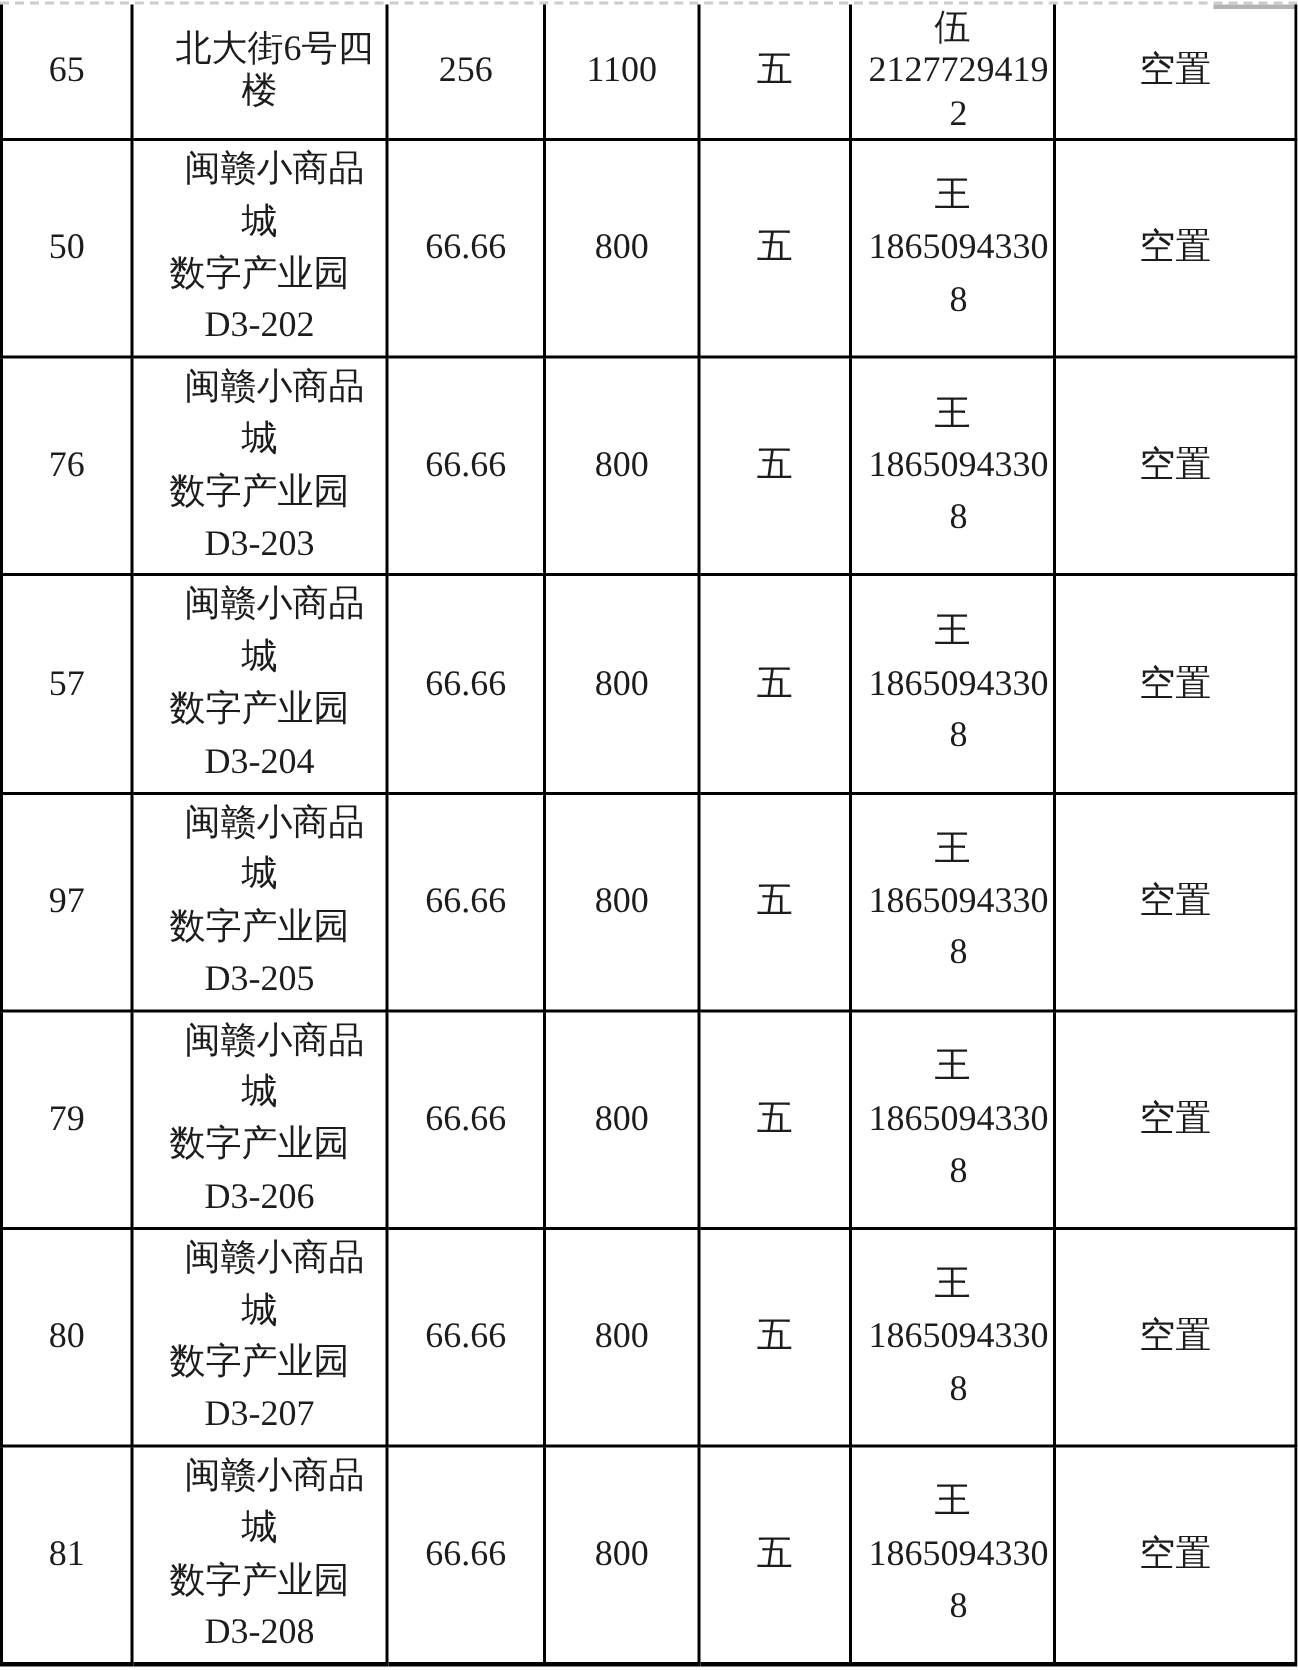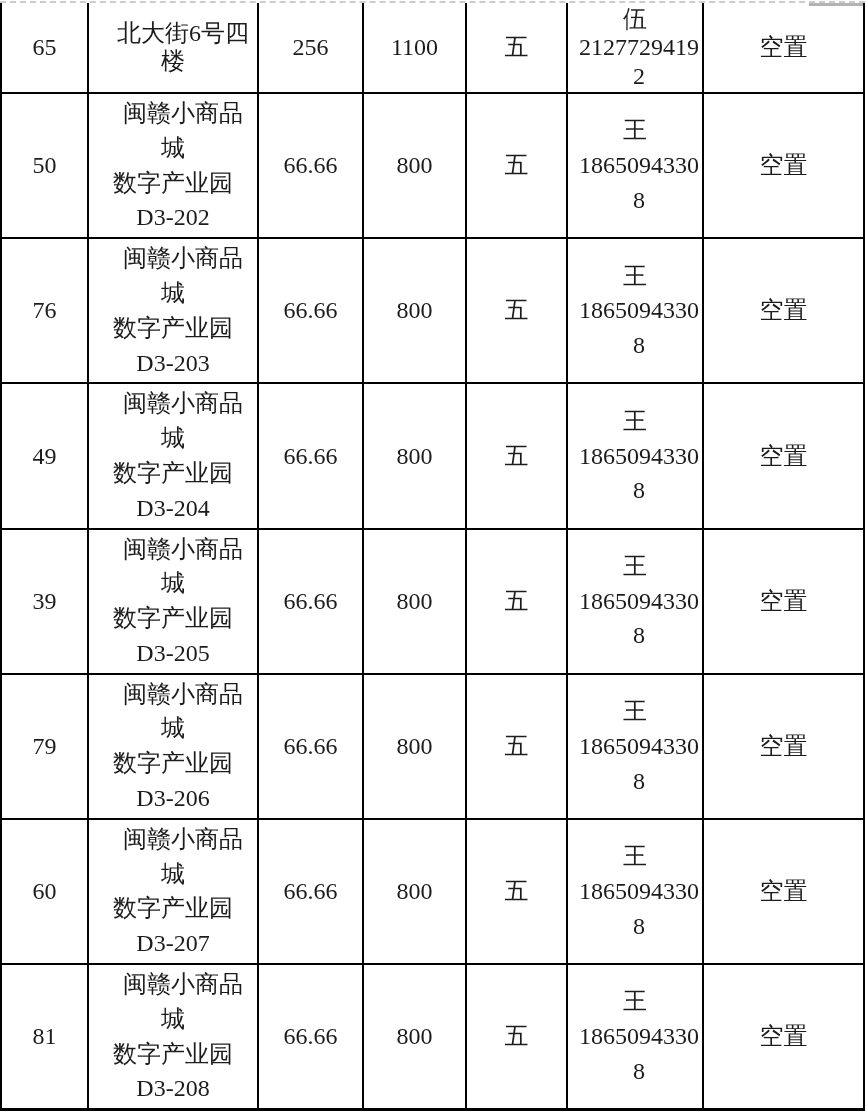--- a/index.html
+++ b/index.html
@@ -108,36 +108,36 @@
       <td><span>800</span></td>
       <td><span>五</span></td>
       <td>
         <span class="contact-name">王</span>
         <span class="phone">18650943308</span>
       </td>
       <td><span>空置</span></td>
     </tr>
 
     <tr class="r-tall">
-      <td><span>49</span></td>
+      <td><span>57</span></td>
       <td><span class="addr">闽赣小商品城
 数字产业园
 D3-204</span></td>
       <td><span>66.66</span></td>
       <td><span>800</span></td>
       <td><span>五</span></td>
       <td>
         <span class="contact-name">王</span>
         <span class="phone">18650943308</span>
       </td>
       <td><span>空置</span></td>
     </tr>
 
     <tr class="r-tall">
-      <td><span>39</span></td>
+      <td><span>97</span></td>
       <td><span class="addr">闽赣小商品城
 数字产业园
 D3-205</span></td>
       <td><span>66.66</span></td>
       <td><span>800</span></td>
       <td><span>五</span></td>
       <td>
         <span class="contact-name">王</span>
         <span class="phone">18650943308</span>
       </td>
@@ -153,21 +153,21 @@
       <td><span>800</span></td>
       <td><span>五</span></td>
       <td>
         <span class="contact-name">王</span>
         <span class="phone">18650943308</span>
       </td>
       <td><span>空置</span></td>
     </tr>
 
     <tr class="r-tall">
-      <td><span>60</span></td>
+      <td><span>80</span></td>
       <td><span class="addr">闽赣小商品城
 数字产业园
 D3-207</span></td>
       <td><span>66.66</span></td>
       <td><span>800</span></td>
       <td><span>五</span></td>
       <td>
         <span class="contact-name">王</span>
         <span class="phone">18650943308</span>
       </td>

